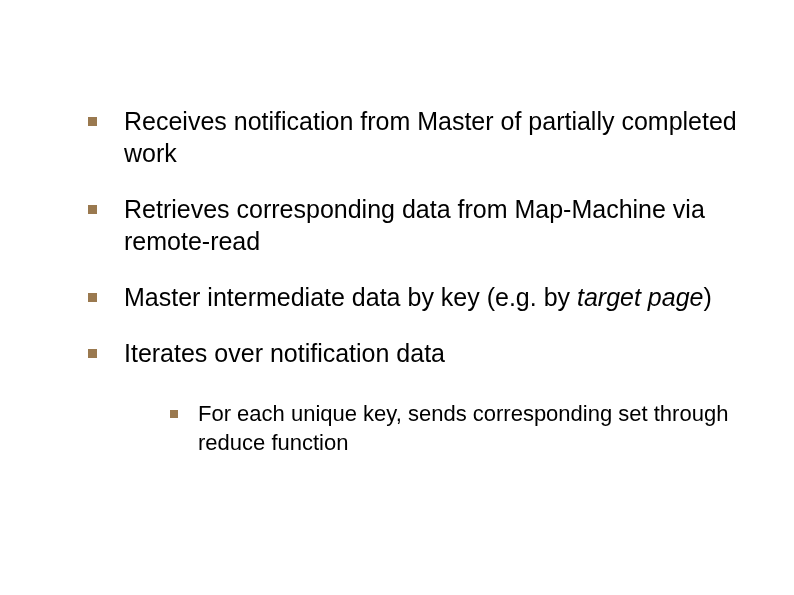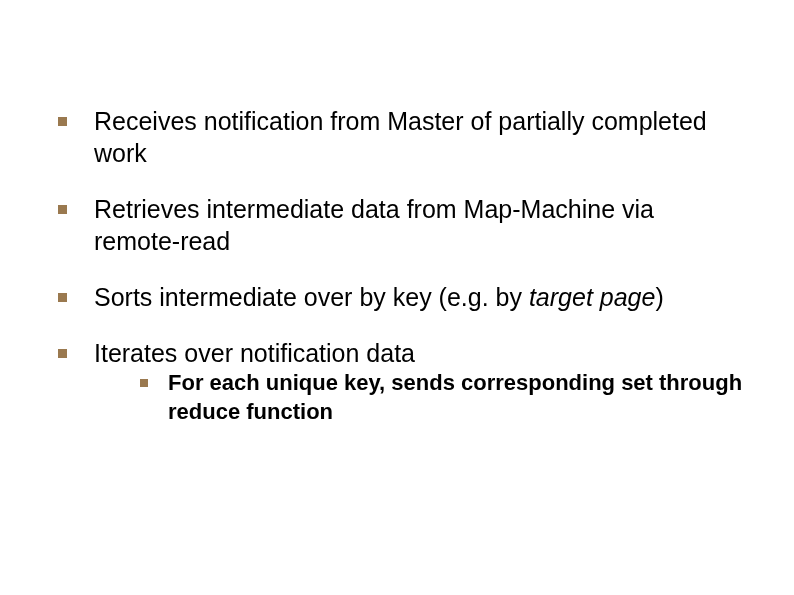--- a/index.html
+++ b/index.html
@@ -6,21 +6,21 @@
   body {
     width: 794px;
     height: 595px;
     background: #ffffff;
     font-family: Arial, Helvetica, sans-serif;
     color: #000000;
     overflow: hidden;
     position: relative;
   }
   .slide {
-    padding: 105px 50px 40px 44px;
+    padding: 105px 50px 40px 74px;
   }
   ul.top {
     list-style: none;
   }
   ul.top > li {
     position: relative;
     padding-left: 50px;
     margin-bottom: 24px;
     font-size: 25px;
     line-height: 1.28;
@@ -29,24 +29,23 @@
     content: "";
     position: absolute;
     left: 14px;
     top: 12px;
     width: 9px;
     height: 9px;
     background: #9a794f;
   }
   ul.sub {
     list-style: none;
-    margin-top: 0;
+    margin-top: 31px;
     margin-bottom: 6px;
     margin-left: 28px;
-    font-weight: bold;
   }
   ul.sub > li {
     position: relative;
     padding-left: 46px;
     font-size: 22px;
     line-height: 1.3;
   }
   ul.sub > li::before {
     content: "";
     position: absolute;
@@ -57,23 +56,23 @@
     background: #9a794f;
   }
   .italic { font-style: italic; }
 </style>
 </head>
 <body>
 
 <div class="slide">
   <ul class="top">
     <li><span>Receives notification from Master of partially completed work</span></li>
-    <li><span>Retrieves intermediate data from Map-Machine via remote-read</span></li>
+    <li><span>Retrieves corresponding data from Map-Machine via remote-read</span></li>
     <li>
-      <span>Sorts intermediate over by key (e.g. by </span><span class="italic">target page</span><span>)</span>
+      <span>Master intermediate data by key (e.g. by </span><span class="italic">target page</span><span>)</span>
     </li>
     <li>
       <span>Iterates over notification data</span>
       <ul class="sub">
         <li><span>For each unique key, sends corresponding set through reduce function</span></li>
       </ul>
     </li>
   </ul>
 </div>
 

